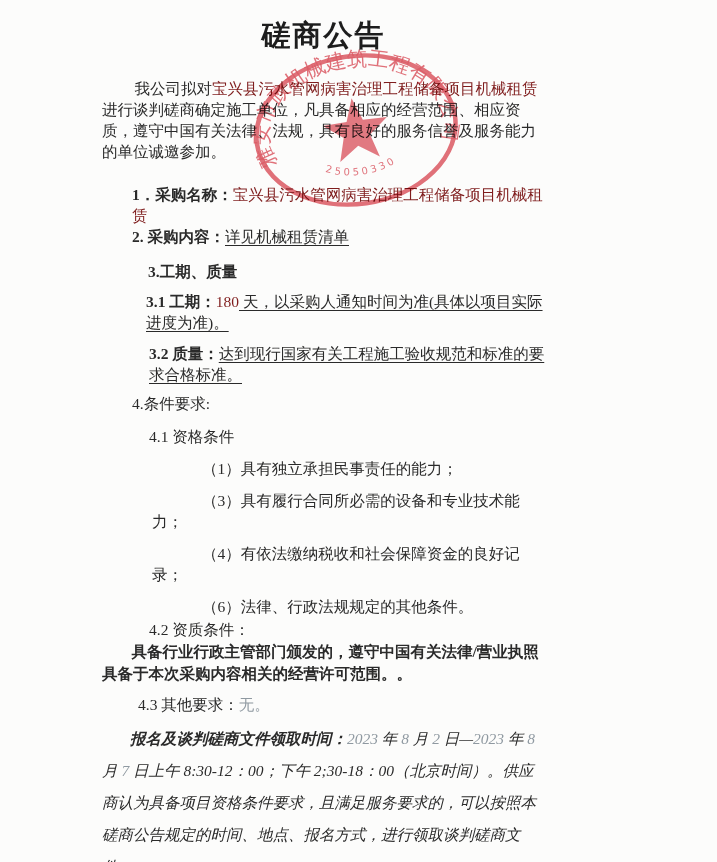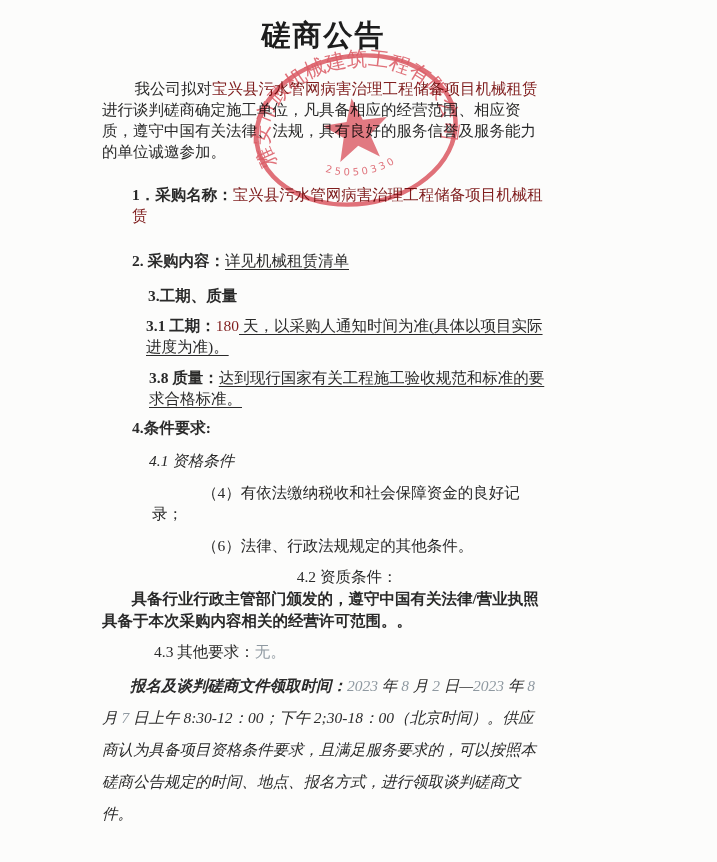--- a/index.html
+++ b/index.html
@@ -24,30 +24,30 @@
   }
   .para{margin:0;font-size:15.5px;line-height:21px;}
   
   .run-b{font-weight:bold;}
   .run-f{color:#8f99a1;}
   .run-u{text-decoration:underline;text-underline-offset:3px;text-decoration-thickness:1px;}
   .run-fu{color:#7f1d1d;text-underline-offset:3px;text-decoration-thickness:1px;}
   
   [data-name="intro"]{margin-top:4px;text-indent:2.1em;}
   [data-name="item-1"]{margin-left:30px;margin-top:22px;}
-  [data-name="item-2"]{margin-left:30px;margin-top:24px;}
+  [data-name="item-2"]{margin-left:30px;}
   [data-name="sec-3"]{margin-left:46px;margin-top:14px;font-weight:bold;}
   [data-name="sec-3-1"]{margin-left:44px;margin-top:9px;}
   [data-name="sec-3-2"]{margin-left:47px;margin-top:10px;}
-  [data-name="sec-4"]{margin-left:30px;margin-top:8px;font-weight:bold;}
-  [data-name="sec-4-1"]{margin-left:47px;margin-top:12px;font-style:italic;}
+  [data-name="sec-4"]{margin-left:30px;margin-top:8px;font-weight:normal;}
+  [data-name="sec-4-1"]{margin-left:47px;margin-top:12px;}
   [data-name^="cond-"]{margin-left:50px;margin-top:11px;}
-  [data-name="sec-4-2"]{margin-left:47px;margin-top:10px;text-align:center;}
+  [data-name="sec-4-2"]{margin-left:47px;margin-top:2px;}
   [data-name="para-4-2"]{margin-top:1px;text-indent:1.9em;font-weight:bold;line-height:22px;}
-  [data-name="sec-4-3"]{margin-left:52px;margin-top:9px;}
+  [data-name="sec-4-3"]{margin-left:36px;margin-top:9px;}
   [data-name="para-signup"]{margin-top:8px;text-indent:1.8em;line-height:32px;font-style:italic;}
   [data-name="sec-5"]{margin-left:30px;font-weight:bold;}
   [data-name="para-pickup"]{margin-top:4px;text-indent:1.8em;line-height:31px;font-weight:bold;}
   
   .seal{
     position:absolute;left:248px;top:48px;
     width:216px;height:164px;
     transform:rotate(-8deg);
     mix-blend-mode:multiply;
     opacity:.85;
@@ -60,23 +60,25 @@
 
 <div class="page" data-name="document-page">
   <h1 class="doc-title" data-name="page-title">磋商公告</h1>
 
   <div data-name="document-body">
       <p class="para" data-name="intro"><span class="run-n" data-name="intro-run-0">我公司拟对</span><span class="run-fu" data-name="intro-run-1">宝兴县污水管网病害治理工程储备项目机械租赁</span><span class="run-n" data-name="intro-run-2">进行谈判磋商确定施工单位，凡具备相应的经营范围、相应资质，遵守中国有关法律、法规，具有良好的服务信誉及服务能力的单位诚邀参加。</span></p>
       <p class="para" data-name="item-1"><span class="run-b" data-name="item-1-run-0">1．采购名称：</span><span class="run-fu" data-name="item-1-run-1">宝兴县污水管网病害治理工程储备项目机械租赁</span></p>
       <p class="para" data-name="item-2"><span class="run-b" data-name="item-2-run-0">2. 采购内容：</span><span class="run-u" data-name="item-2-run-1">详见机械租赁清单</span></p>
       <p class="para" data-name="sec-3"><span class="run-n" data-name="sec-3-run-0">3.工期、质量</span></p>
       <p class="para" data-name="sec-3-1"><span class="run-b" data-name="sec-3-1-run-0">3.1 工期：</span><span class="run-fu" data-name="sec-3-1-run-1">180</span><span class="run-u" data-name="sec-3-1-run-2"> 天，以采购人通知时间为准(具体以项目实际进度为准)。</span></p>
-      <p class="para" data-name="sec-3-2"><span class="run-b" data-name="sec-3-2-run-0">3.8 质量：</span><span class="run-u" data-name="sec-3-2-run-1">达到现行国家有关工程施工验收规范和标准的要求合格标准。</span></p>
+      <p class="para" data-name="sec-3-2"><span class="run-b" data-name="sec-3-2-run-0">3.2 质量：</span><span class="run-u" data-name="sec-3-2-run-1">达到现行国家有关工程施工验收规范和标准的要求合格标准。</span></p>
       <p class="para" data-name="sec-4"><span class="run-n" data-name="sec-4-run-0">4.条件要求:</span></p>
       <p class="para" data-name="sec-4-1"><span class="run-n" data-name="sec-4-1-run-0">4.1 资格条件</span></p>
+      <p class="para" data-name="cond-1"><span class="run-n" data-name="cond-1-run-0">（1）具有独立承担民事责任的能力；</span></p>
+      <p class="para" data-name="cond-3"><span class="run-n" data-name="cond-3-run-0">（3）具有履行合同所必需的设备和专业技术能力；</span></p>
       <p class="para" data-name="cond-4"><span class="run-n" data-name="cond-4-run-0">（4）有依法缴纳税收和社会保障资金的良好记录；</span></p>
       <p class="para" data-name="cond-6"><span class="run-n" data-name="cond-6-run-0">（6）法律、行政法规规定的其他条件。</span></p>
       <p class="para" data-name="sec-4-2"><span class="run-n" data-name="sec-4-2-run-0">4.2 资质条件：</span></p>
       <p class="para" data-name="para-4-2"><span class="run-n" data-name="para-4-2-run-0">具备行业行政主管部门颁发的，遵守中国有关法律/营业执照具备于本次采购内容相关的经营许可范围。。</span></p>
       <p class="para" data-name="sec-4-3"><span class="run-n" data-name="sec-4-3-run-0">4.3 其他要求：</span><span class="run-f" data-name="sec-4-3-run-1">无。</span></p>
       <p class="para" data-name="para-signup"><span class="run-b" data-name="para-signup-run-0">报名及谈判磋商文件领取时间：</span><span class="run-f" data-name="para-signup-run-1">2023</span><span class="run-n" data-name="para-signup-run-2"> 年 </span><span class="run-f" data-name="para-signup-run-3">8</span><span class="run-n" data-name="para-signup-run-4"> 月 </span><span class="run-f" data-name="para-signup-run-5">2</span><span class="run-n" data-name="para-signup-run-6"> 日—</span><span class="run-f" data-name="para-signup-run-7">2023</span><span class="run-n" data-name="para-signup-run-8"> 年 </span><span class="run-f" data-name="para-signup-run-9">8</span><span class="run-n" data-name="para-signup-run-10"> 月 </span><span class="run-f" data-name="para-signup-run-11">7</span><span class="run-n" data-name="para-signup-run-12"> 日上午 8:30-12：00；下午 2;30-18：00（北京时间）。供应商认为具备项目资格条件要求，且满足服务要求的，可以按照本磋商公告规定的时间、地点、报名方式，进行领取谈判磋商文件。</span></p>
       <p class="para" data-name="para-pickup"></p>
     </div>
 
   <svg class="seal" data-name="company-seal" viewBox="0 0 216 164" xmlns="http://www.w3.org/2000/svg" aria-hidden="true">

